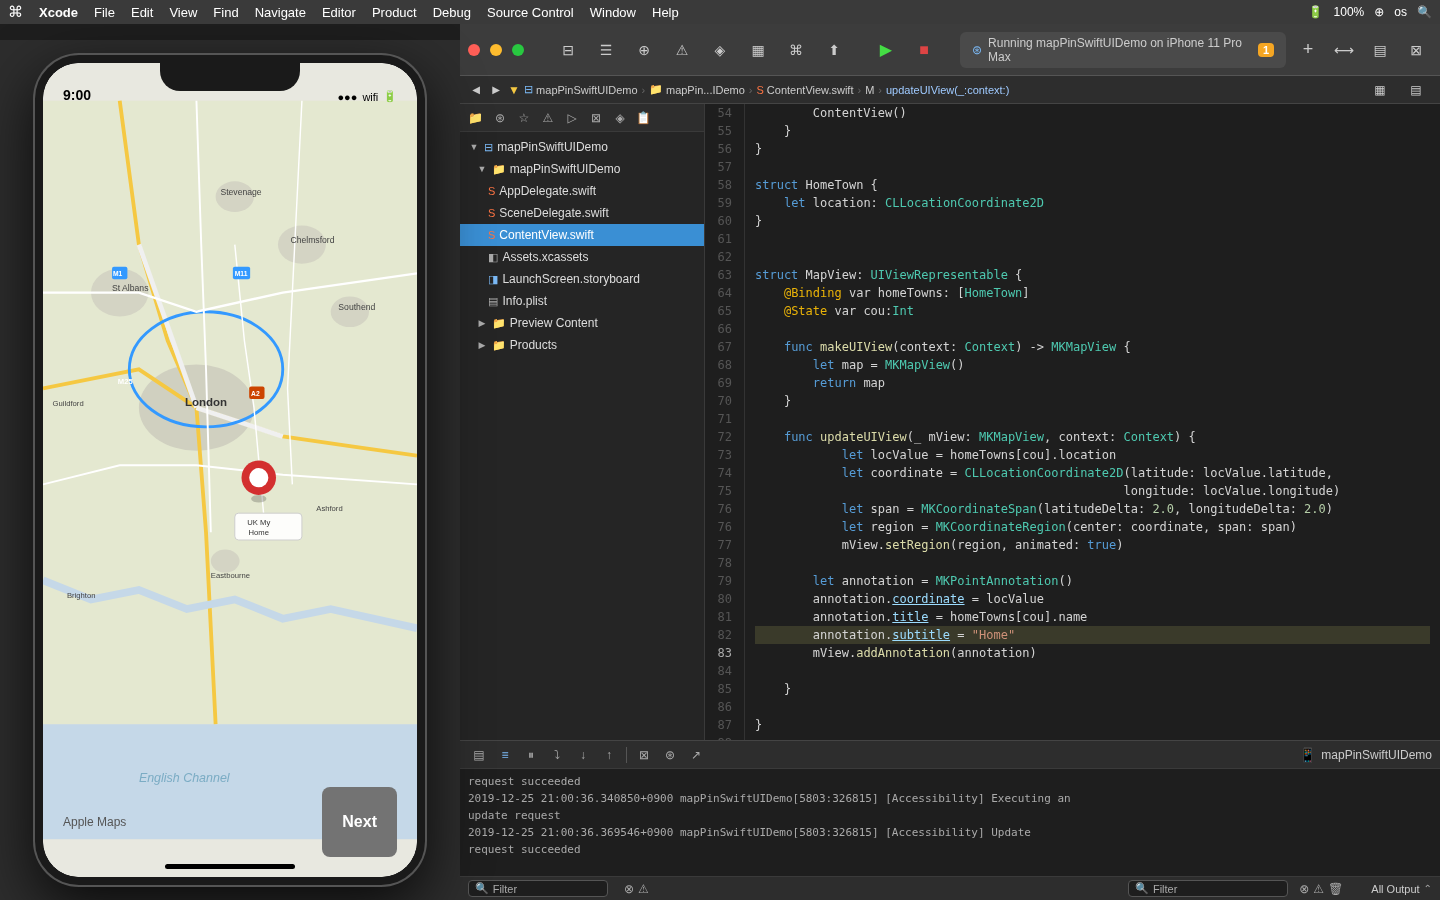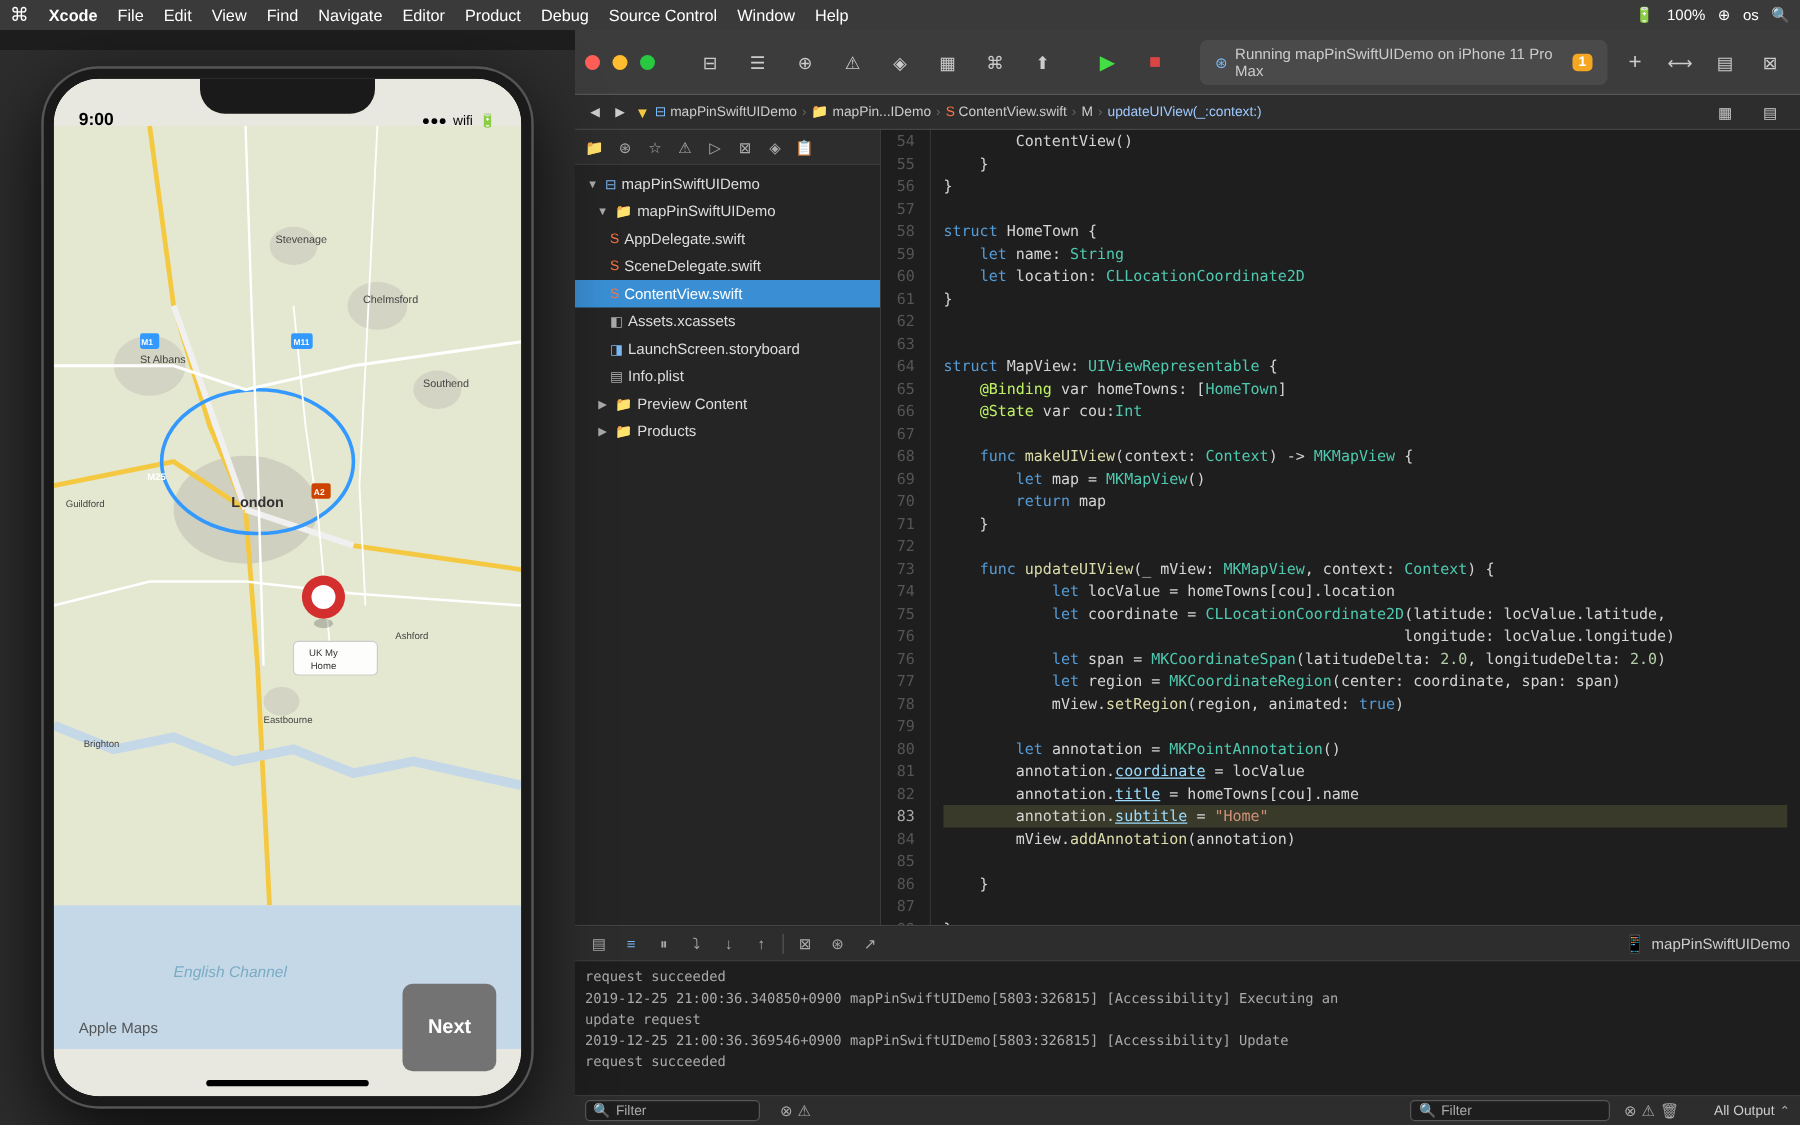--- a/index.html
+++ b/index.html
@@ -358,21 +358,21 @@
     .line-num {
       height: 18px;
       line-height: 18px;
       padding: 0 6px;
       color: #555;
     }
 
     .line-num.highlighted { color: #aaa; }
 
     
-    .kw { color: #bef264; } 
+    .kw { color: #eab308; } 
     .kw2 { color: #569cd6; } 
     .type { color: #4ec9b0; } 
     .func { color: #dcdcaa; } 
     .str { color: #ce9178; } 
     .num { color: #b5cea8; } 
     .prop { color: #9cdcfe; text-decoration: underline; }
     .plain { color: #d4d4d4; }
 
     
     .debug-area {
@@ -769,21 +769,20 @@
             <div class="line-num">86</div>
             <div class="line-num">87</div>
             <div class="line-num">88</div>
           </div>
         <div class="code-content" id="code-lines">
             <div class="code-line"><span class="plain">        ContentView()</span></div>
             <div class="code-line"><span class="plain">    }</span></div>
             <div class="code-line"><span class="plain">}</span></div>
             <div class="code-line">&nbsp;</div>
             <div class="code-line"><span class="kw2">struct</span><span class="plain"> HomeTown {</span></div>
-            <div class="code-line"><span class="plain">    </span><span class="kw2">let</span><span class="plain"> name: </span><span class="type">String</span></div>
             <div class="code-line"><span class="plain">    </span><span class="kw2">let</span><span class="plain"> location: </span><span class="type">CLLocationCoordinate2D</span></div>
             <div class="code-line"><span class="plain">}</span></div>
             <div class="code-line">&nbsp;</div>
             <div class="code-line">&nbsp;</div>
             <div class="code-line"><span class="kw2">struct</span><span class="plain"> MapView: </span><span class="type">UIViewRepresentable</span><span class="plain"> {</span></div>
             <div class="code-line"><span class="plain">    </span><span class="kw">@Binding</span><span class="plain"> var homeTowns: [</span><span class="type">HomeTown</span><span class="plain">]</span></div>
             <div class="code-line"><span class="plain">    </span><span class="kw">@State</span><span class="plain"> var cou:</span><span class="type">Int</span></div>
             <div class="code-line">&nbsp;</div>
             <div class="code-line"><span class="plain">    </span><span class="kw2">func</span><span class="plain"> </span><span class="func">makeUIView</span><span class="plain">(context: </span><span class="type">Context</span><span class="plain">) -&gt; </span><span class="type">MKMapView</span><span class="plain"> {</span></div>
             <div class="code-line"><span class="plain">        </span><span class="kw2">let</span><span class="plain"> map = </span><span class="type">MKMapView</span><span class="plain">()</span></div>

